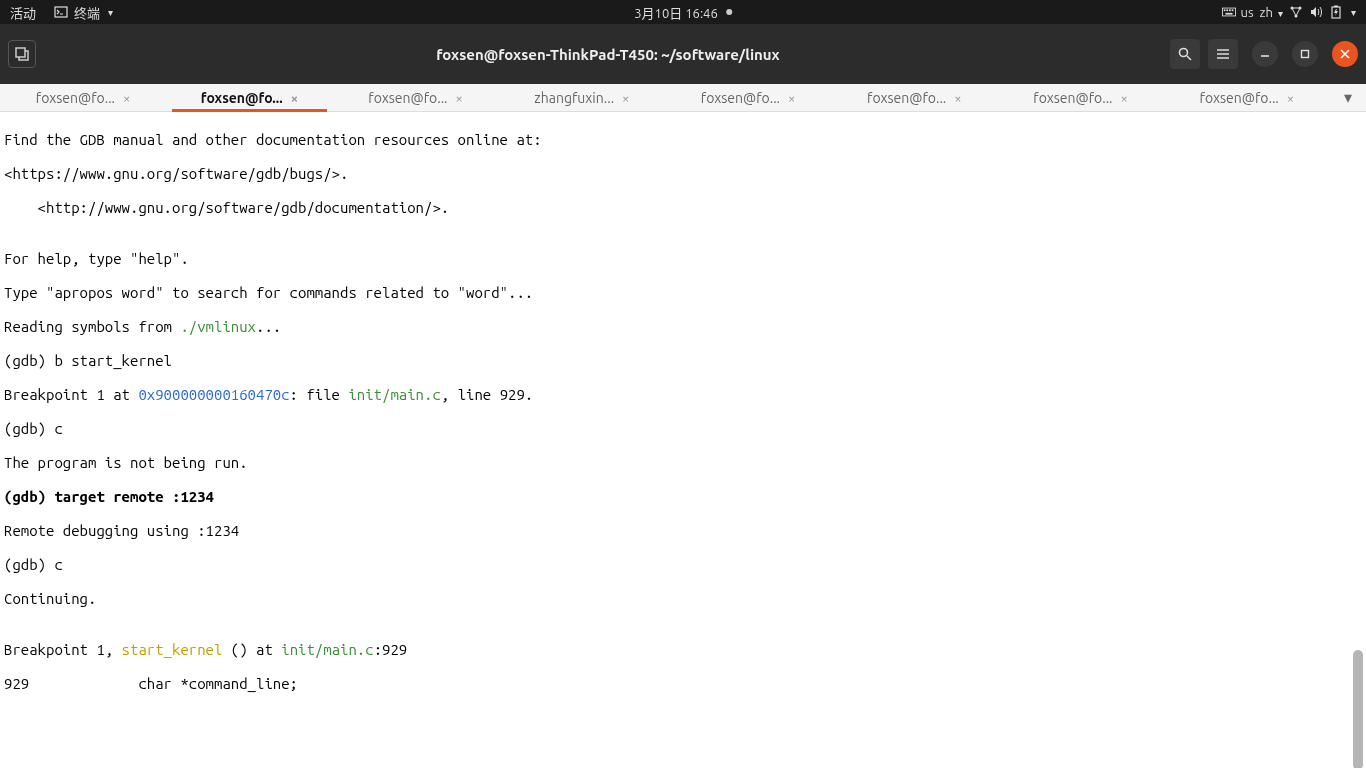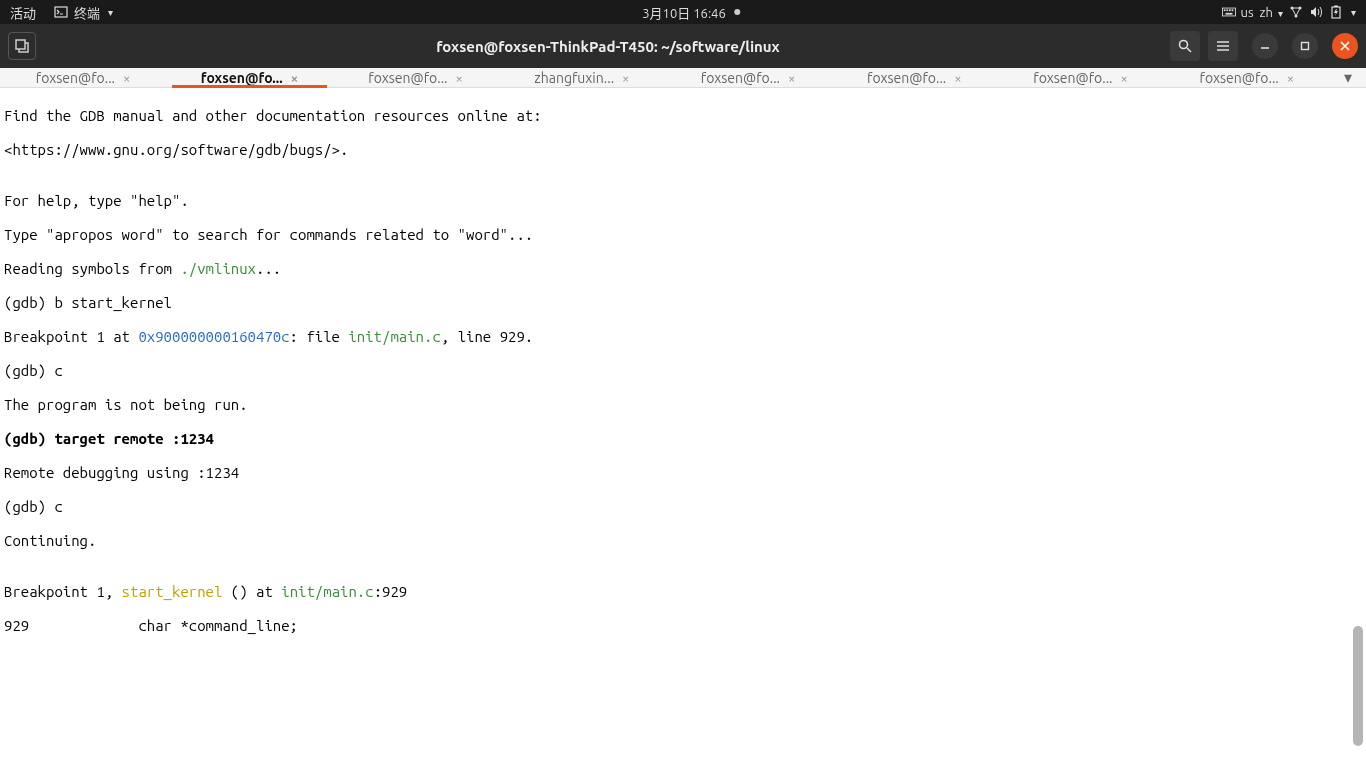--- a/index.html
+++ b/index.html
@@ -1,33 +1,33 @@
 <!DOCTYPE html>
 <html><head>
 <meta charset="utf-8">
 <style>
 * { margin: 0; padding: 0; box-sizing: border-box; }
 body { font-family: "Ubuntu", "Noto Sans CJK SC", sans-serif; width: 1366px; height: 768px; overflow: hidden; background: #fff; }
 .topbar { height: 24px; background: #1a1a1a; color: #ddd; display: flex; align-items: center; font-size: 13px; padding: 0 10px; position: relative; }
 .topbar-left { display: flex; align-items: center; gap: 18px; }
-.topbar-center { position: absolute; left: 50%; transform: translateX(-50%); display: flex; align-items: center; gap: 8px; margin-left: 8px; }
+.topbar-center { position: absolute; left: 50%; transform: translateX(-50%); display: flex; align-items: center; gap: 8px; }
 .topbar-right { margin-left: auto; display: flex; align-items: center; gap: 6px; }
 .topbar .icon-sm { width: 14px; height: 14px; display: inline-flex; align-items: center; justify-content: center; }
 .dropdown-arrow { font-size: 10px; margin-left: 2px; }
 .dot { width: 6px; height: 6px; background: #ccc; border-radius: 50%; display: inline-block; }
 
-.titlebar { height: 44px; background: #2c2c2c; display: flex; align-items: center; padding: 0 8px; color: #eee; }
+.titlebar { height: 60px; background: #2c2c2c; display: flex; align-items: center; padding: 0 8px; color: #eee; }
 .titlebar-appicon { width: 28px; height: 28px; border: 1px solid #555; border-radius: 4px; display: flex; align-items: center; justify-content: center; margin-right: 10px; }
 .titlebar-title { flex: 1; text-align: center; font-weight: bold; font-size: 15px; }
 .titlebar-controls { display: flex; align-items: center; gap: 8px; }
 .titlebar-btn { width: 30px; height: 30px; border-radius: 4px; display: flex; align-items: center; justify-content: center; background: #3a3a3a; }
 .win-btn { width: 26px; height: 26px; border-radius: 50%; display: flex; align-items: center; justify-content: center; background: #3a3a3a; margin-left: 6px; }
 .win-close { background: #e95420; }
 
-.tabbar { height: 20px; background: #f5f5f5; border-bottom: 1px solid #ddd; display: flex; align-items: stretch; }
+.tabbar { height: 28px; background: #f5f5f5; border-bottom: 1px solid #ddd; display: flex; align-items: stretch; }
 .tab { flex: 1; max-width: 170px; display: flex; align-items: center; justify-content: center; gap: 8px; padding: 0 10px; font-size: 14px; color: #666; position: relative; cursor: pointer; }
 .tab.active { color: #111; font-weight: bold; }
 .tab.active::after { content: ""; position: absolute; bottom: -1px; left: 6px; right: 6px; height: 3px; background: #e95420; }
 .tab-close { font-size: 13px; color: #999; }
 .tab-more { width: 36px; display: flex; align-items: center; justify-content: center; color: #666; cursor: pointer; }
 
 .terminal { height: calc(768px - 26px - 44px - 36px); overflow-y: auto; font-family: "Ubuntu Mono", "DejaVu Sans Mono", monospace; font-size: 15px; line-height: 17px; padding: 2px 4px; white-space: pre; color: #000; background: #fff; position: relative; }
 .c-yellow { color: #c0a000; }
 .c-green { color: #3a8e3a; text-align: right; }
 .c-blue { color: #2a6acc; }
@@ -171,20 +171,21 @@
       <span class="tab-close">×</span>
     </div>
   <div class="tab-more">
       <span>▾</span>
     </div>
 </div>
 
 <div class="terminal">
 <span style="display: block;">Find the GDB manual and other documentation resources online at:</span>
 <span style="display: block;">&lt;https://www.gnu.org/software/gdb/bugs/&gt;.</span>
+<span style="display: block;">    &lt;http://www.gnu.org/software/gdb/documentation/&gt;.</span>
 <span style="display: block;"></span>
 <span style="display: block;">For help, type "help".</span>
 <span style="display: block;">Type "apropos word" to search for commands related to "word"...</span>
 <span style="display: block;"><span>Reading symbols from </span><span class="c-green">./vmlinux</span><span>...</span></span>
 <span style="display: block;">(gdb) b start_kernel</span>
 <span style="display: block;"><span>Breakpoint 1 at </span><span class="c-blue">0x900000000160470c</span><span>: file </span><span class="c-green">init/main.c</span><span>, line 929.</span></span>
 <span style="display: block;">(gdb) c</span>
 <span style="display: block;">The program is not being run.</span>
 <span style="display: block; font-weight: bold;">(gdb) target remote :1234</span>
 <span style="display: block;">Remote debugging using :1234</span>

